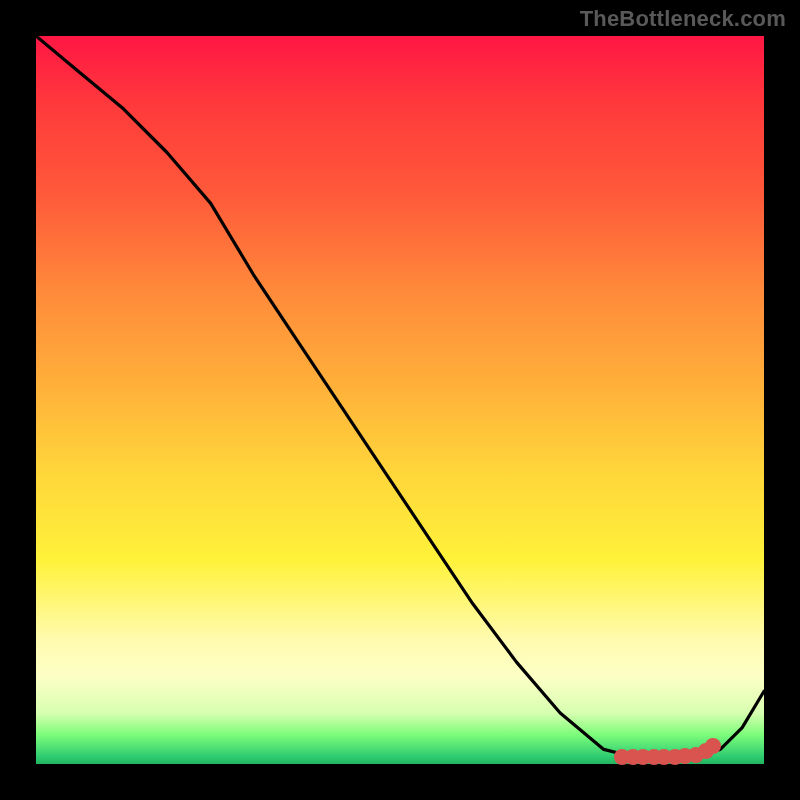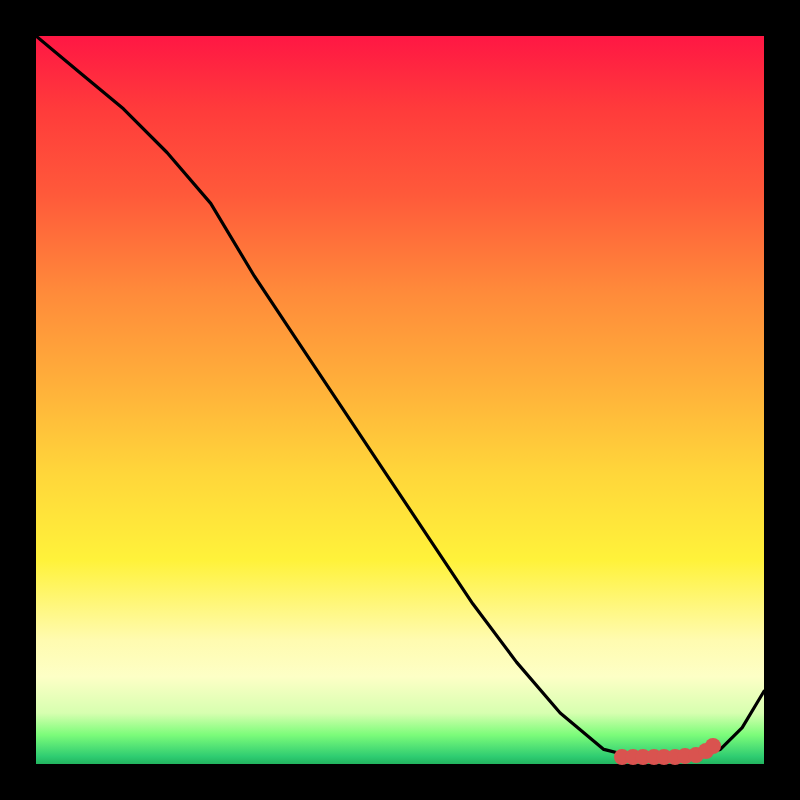--- a/index.html
+++ b/index.html
@@ -62,20 +62,21 @@
     height: 16px;
     background: #d9534f;
     border-radius: 50%;
     transform: translate(-50%, -50%);
   }
 </style>
 </head>
 <body>
 
 <div class="frame">
+  <div class="watermark">TheBottleneck.com</div>
 
   <div class="plot-area">
     <svg class="curve" viewBox="0 0 728 728" preserveAspectRatio="none">
       <path id="main-curve" fill="none" stroke="#000" stroke-width="3.2" stroke-linejoin="round" stroke-linecap="round" d="M0.0 0.0 L43.7 36.4 L87.4 72.8 L131.0 116.5 L174.7 167.4 L218.4 240.2 L262.1 305.8 L305.8 371.3 L349.4 436.8 L393.1 502.3 L436.8 567.8 L480.5 626.1 L524.2 677.0 L567.8 713.4 L597.0 720.7 L626.1 720.7 L655.2 720.7 L684.3 713.4 L706.2 691.6 L728.0 655.2"></path>
     </svg>
     <div id="markers">
         <div class="marker" style="left: 586.04px; top: 720.72px;"></div>
         <div class="marker" style="left: 596.96px; top: 720.72px;"></div>
         <div class="marker" style="left: 607.152px; top: 720.72px;"></div>
         <div class="marker" style="left: 618.072px; top: 720.72px;"></div>

